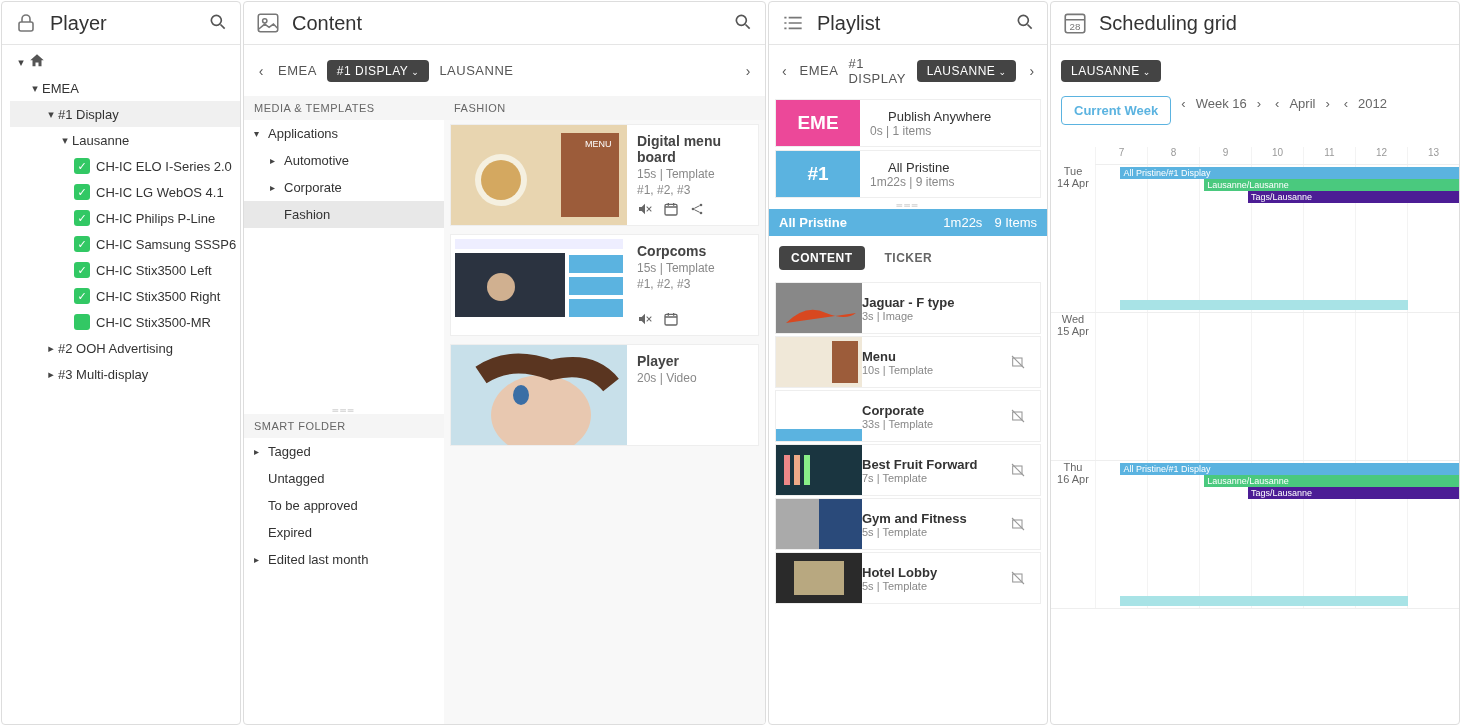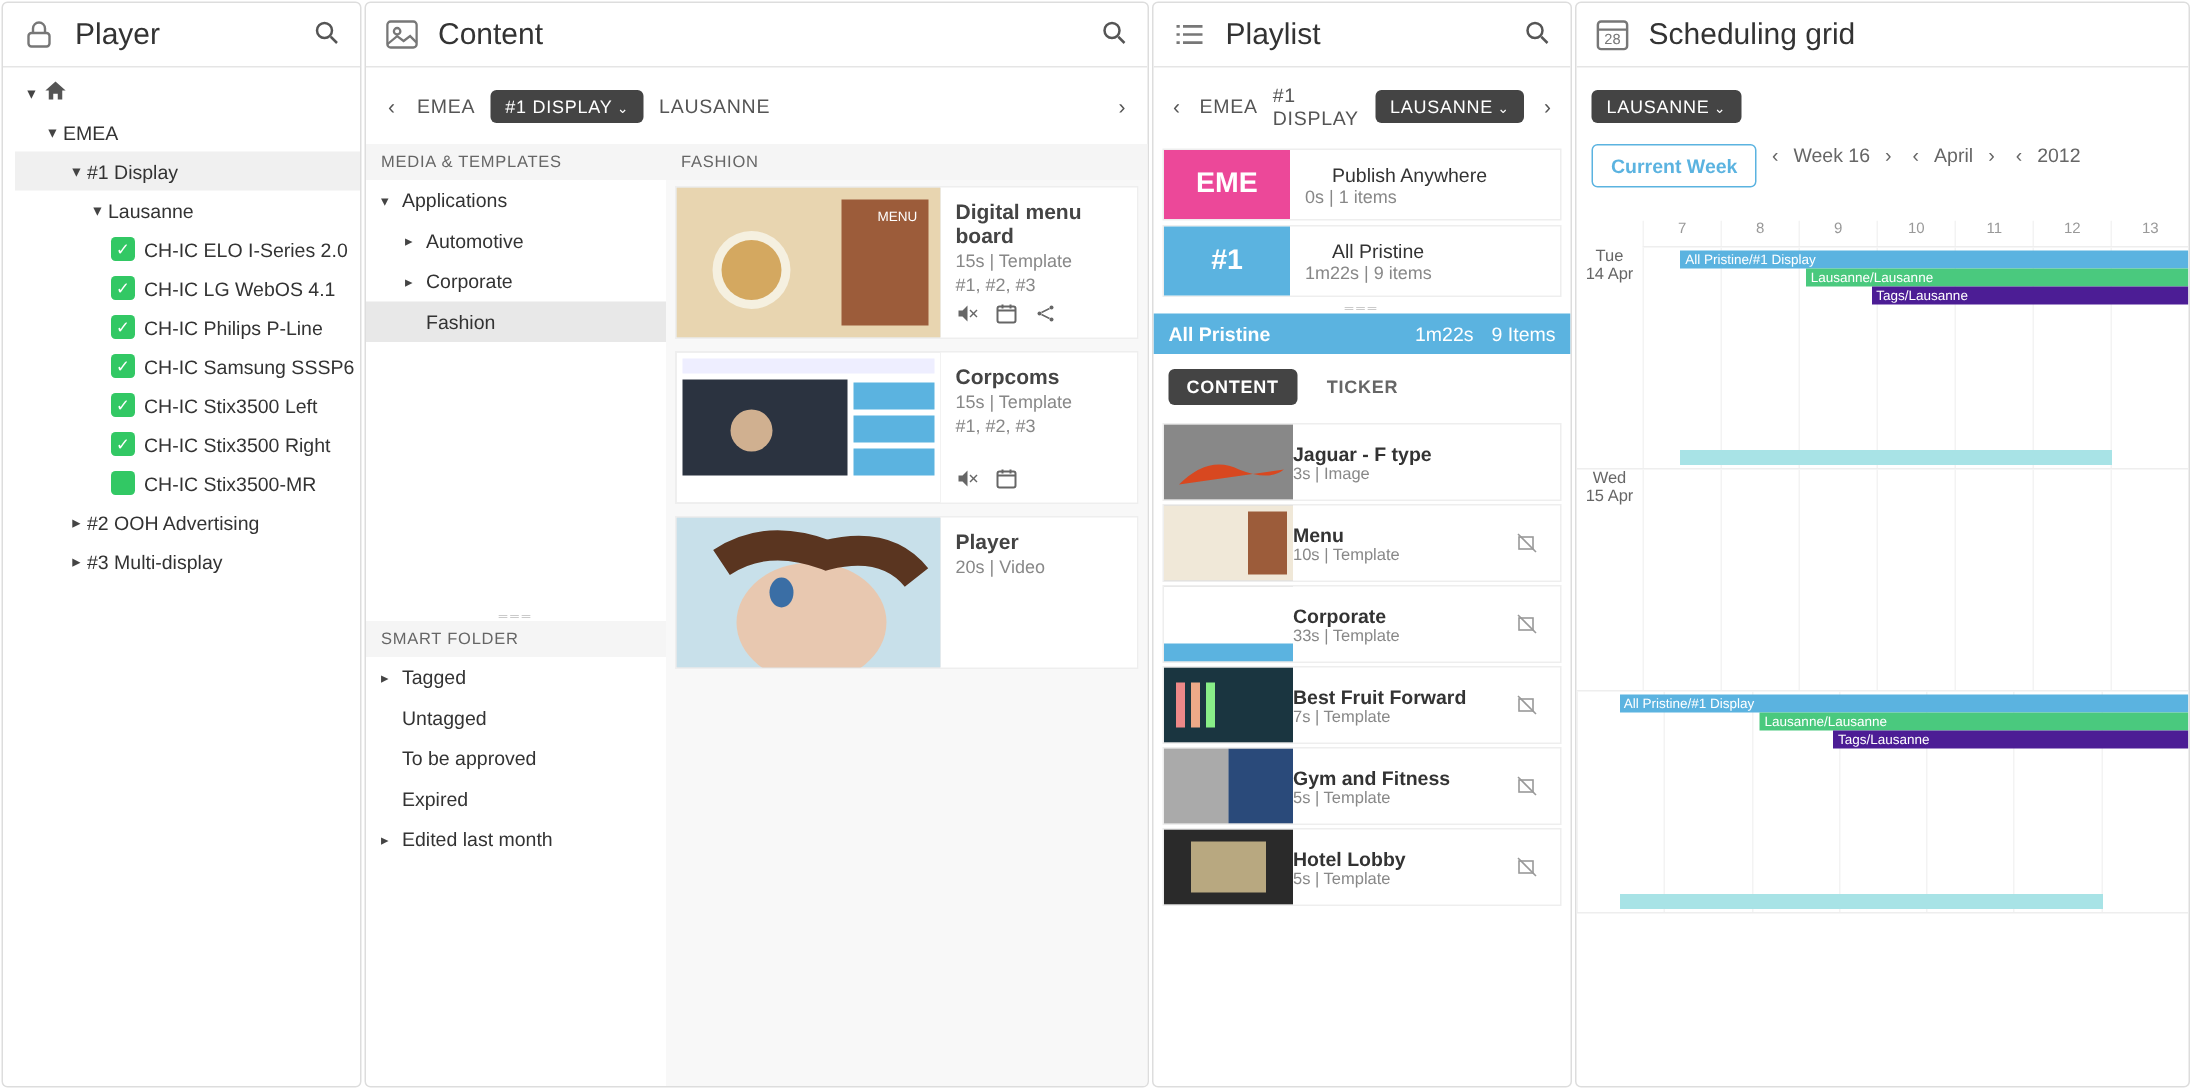--- a/index.html
+++ b/index.html
@@ -525,20 +525,24 @@
         <div class="cell"></div>
           <div class="cell"></div>
           <div class="cell"></div>
           <div class="cell"></div>
           <div class="cell"></div>
           <div class="cell"></div>
           <div class="cell"></div>
       </div>
     </div>
     <div class="day-row">
+      <div class="day-label">
+          <span>Thu</span>
+          <span>16 Apr</span>
+        </div>
       <div class="day-cells">
         <div class="cell"></div>
           <div class="cell"></div>
           <div class="cell"></div>
           <div class="cell"></div>
           <div class="cell"></div>
           <div class="cell"></div>
           <div class="cell"></div>
         <div class="band b1">All Pristine/#1 Display</div>
         <div class="band b2">Lausanne/Lausanne</div>

